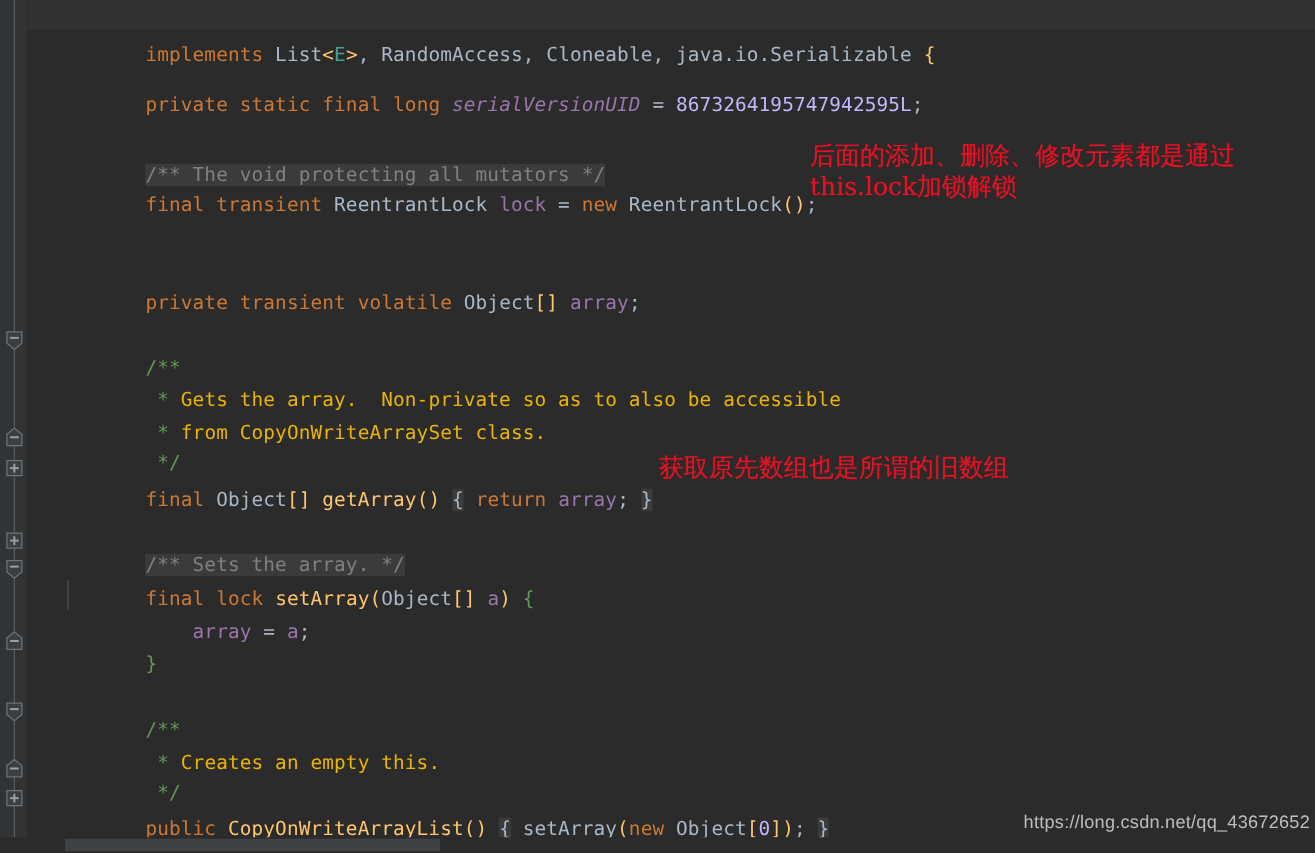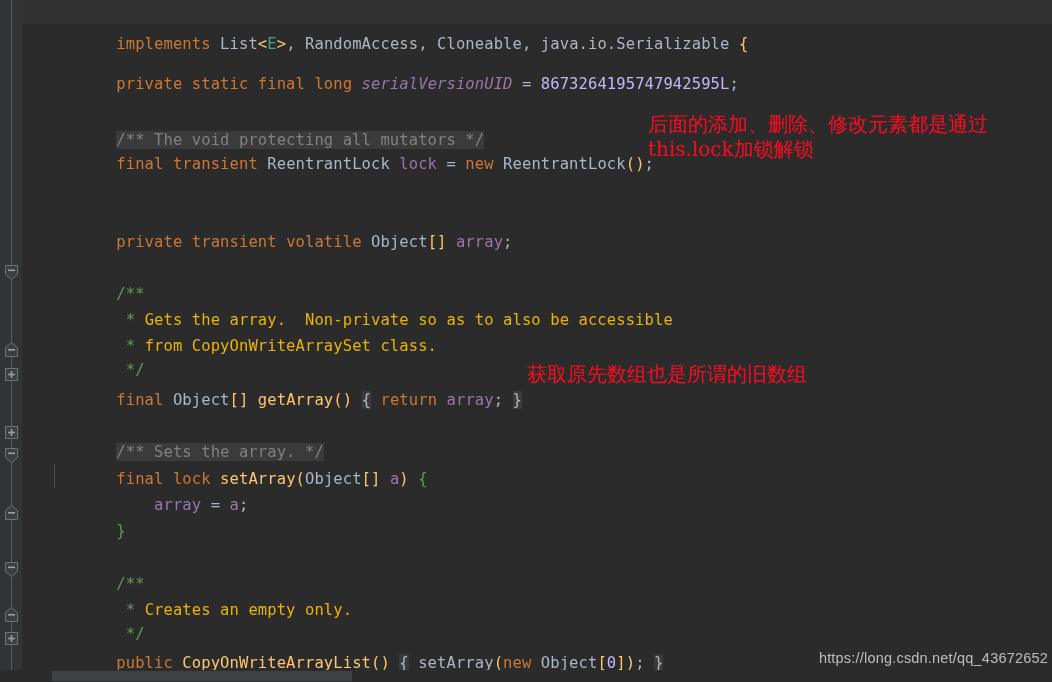--- a/index.html
+++ b/index.html
@@ -279,21 +279,21 @@
     <div class="indent-guide" style="left:32px; top:464px; height:24px;"></div>
 
     <div class="line" style="top:495px">
       <span>    </span><span class="jdocp">}</span>
     </div>
 
     <div class="line" style="top:548px">
       <span>    </span><span class="jdocp">/**</span>
     </div>
     <div class="line" style="top:574px">
-      <span>     </span><span class="jdocp">* </span><span class="jdoc">Creates an empty only.</span>
+      <span>     </span><span class="jdocp">* </span><span class="jdoc">Creates an empty this.</span>
     </div>
     <div class="line" style="top:598px">
       <span>     </span><span class="jdocp">*/</span>
     </div>
 
     <div class="line" style="top:627px">
       <span>    </span><span class="kw">public</span><span> </span><span class="meth">CopyOnWriteArrayList</span><span class="gen">()</span><span> </span><span class="hl-fold brace-hl">{</span><span> </span><span class="ident">setArray</span><span class="gen">(</span><span class="kw">new</span><span> </span><span class="type">Object</span><span class="gen">[</span><span class="num">0</span><span class="gen">]</span><span class="gen">)</span><span class="punc">;</span><span> </span><span class="hl-fold brace-hl">}</span>
     </div>
 
   </div>

